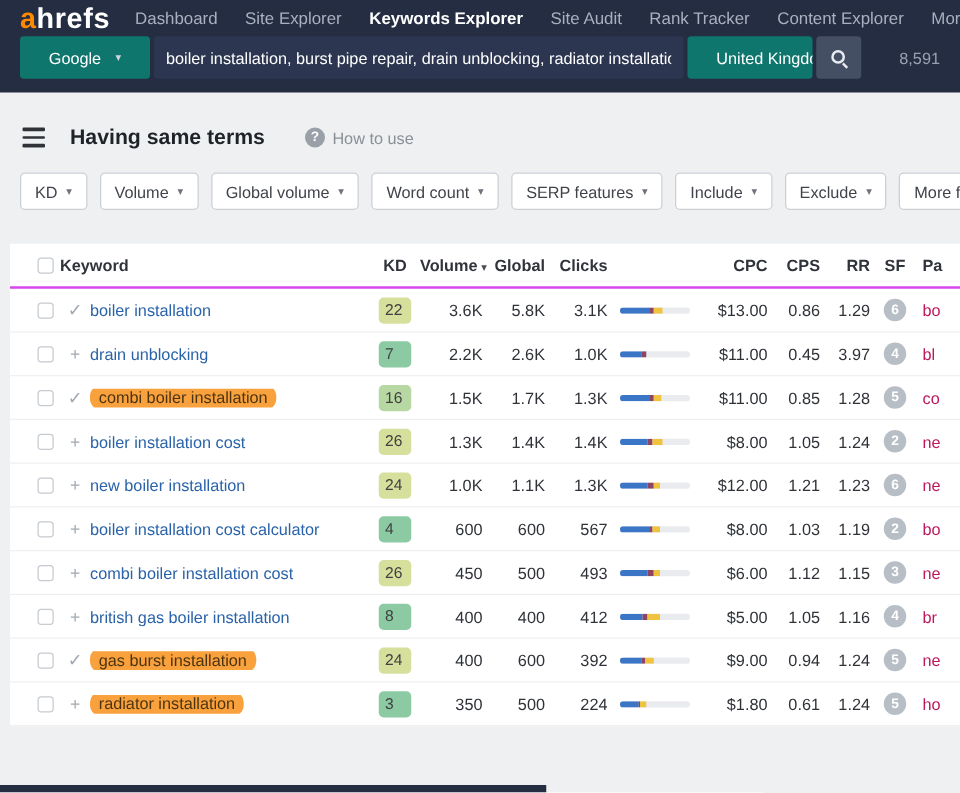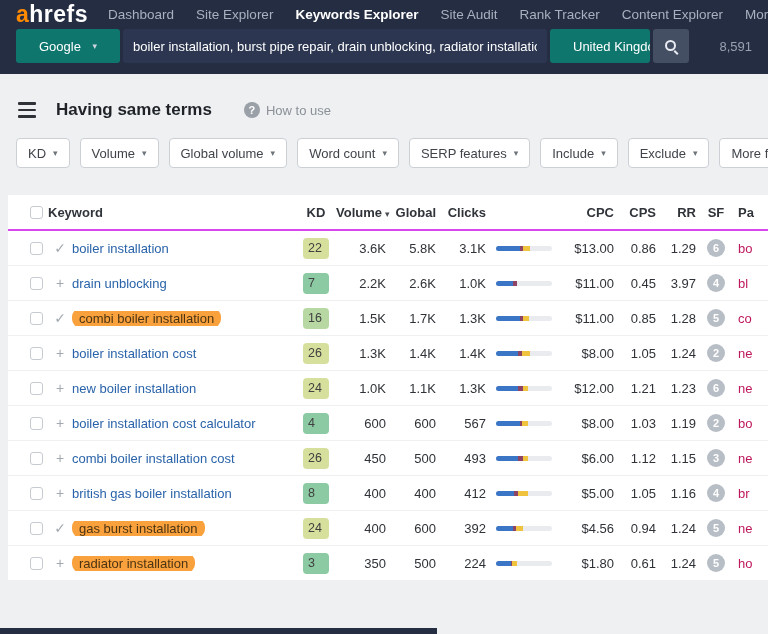--- a/index.html
+++ b/index.html
@@ -391,21 +391,21 @@
         <div class="c-right num">400</div>
         <div class="c-right num">600</div>
         <div class="c-right num">392</div>
         <div class="bar-cell">
           <div class="bar">
             <span style="width: 30%; background: rgb(59, 118, 198);"></span>
             <span style="width: 6%; background: rgb(142, 68, 100);"></span>
             <span style="width: 12%; background: rgb(239, 195, 61);"></span>
           </div>
         </div>
-        <div class="c-right num">$4.56</div>
+        <div class="c-right num">$9.00</div>
         <div class="c-right num">0.94</div>
         <div class="c-right num">1.24</div>
         <div class="c-center"><span class="sf-badge">5</span></div>
         <a class="parent-link">ne</a>
       </div>
       <div class="trow trow-grid">
         <span class="cb"></span>
         <span class="row-icon">+</span>
         <div class="kw-cell"><a class="kw hl">radiator installation</a></div>
         <div class="c-center"><span class="kd-badge" style="background: rgb(140, 202, 163);">3</span></div>

